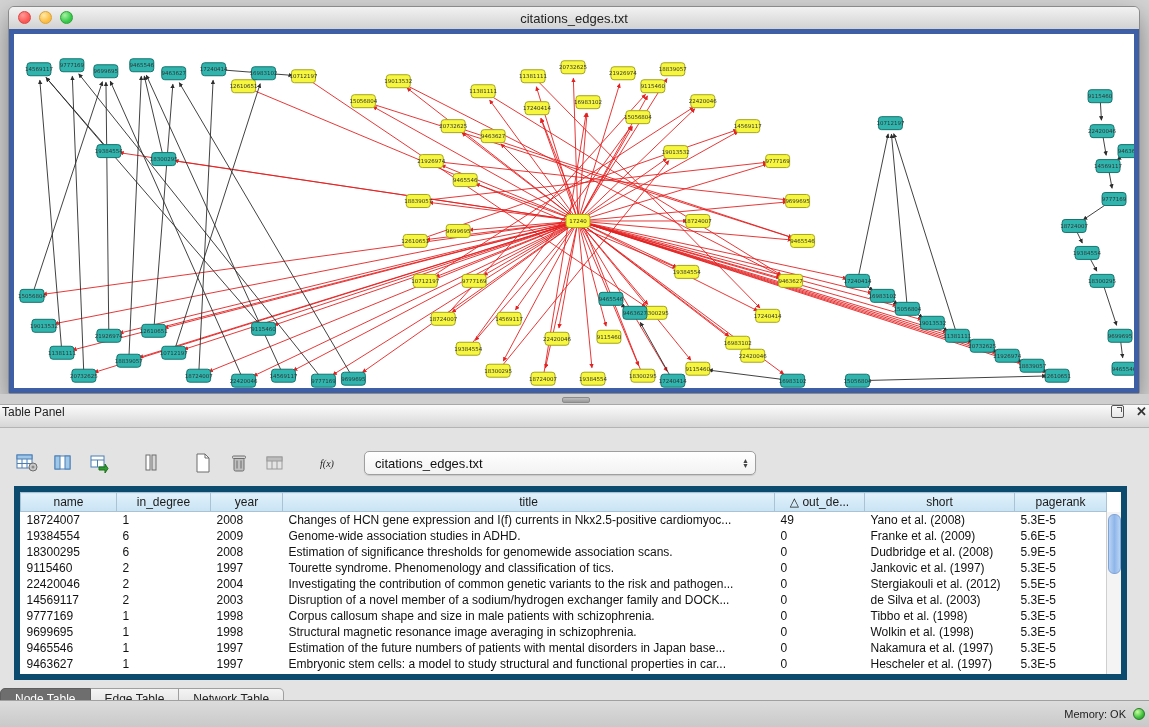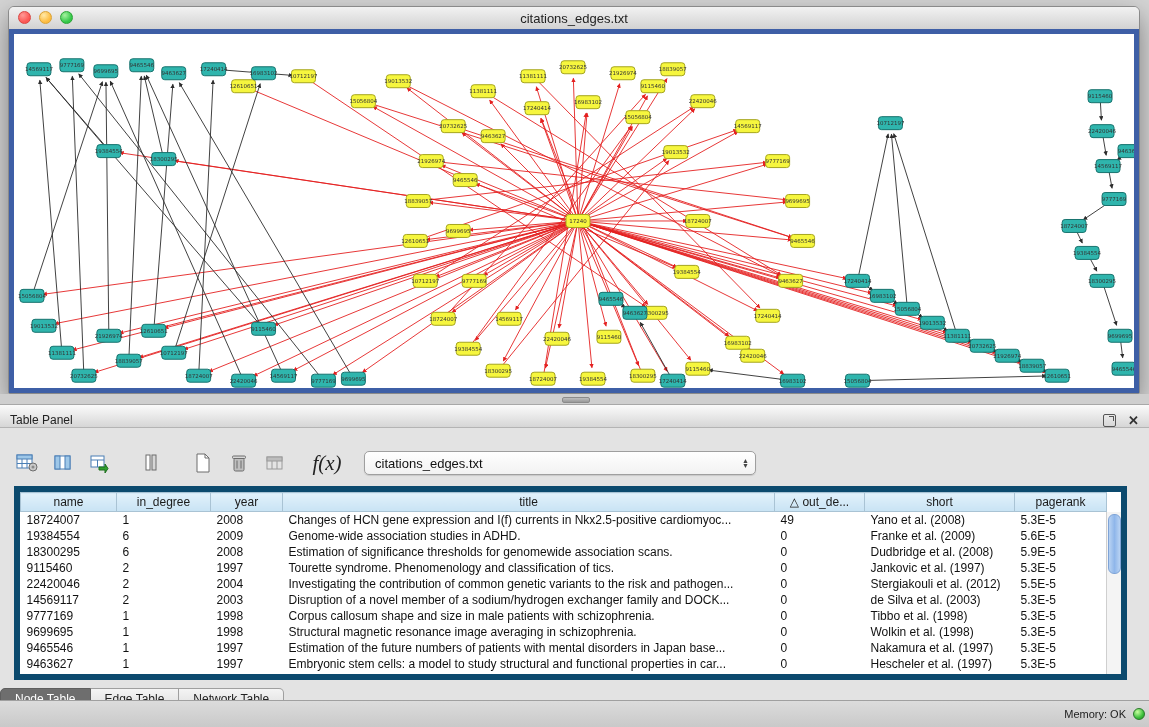--- a/index.html
+++ b/index.html
@@ -26,32 +26,32 @@
   .nd-label{font-size:5.5px;fill:#333;font-family:"DejaVu Sans",sans-serif;}
 
   
   #splitter{position:absolute;left:0;top:394px;width:1149px;height:10px;background:#cfcfcf;}
   #splitter .grip{position:absolute;left:50%;top:3px;width:26px;height:4px;margin-left:-13px;border-radius:2px;
     background:linear-gradient(#bdbdbd,#9a9a9a);border:1px solid #8b8b8b;}
 
   
   #table-panel{position:absolute;left:0;top:404px;width:1149px;height:296px;background:#e3e3e3;border-top:1px solid #a8a8a8;box-sizing:border-box;}
   .panel-titlebar{height:22px;background:linear-gradient(#fbfbfb,#d6d6d6);border-bottom:1px solid #b4b4b4;
-    display:flex;align-items:flex-end;padding:0 10px;font-size:12px;color:#222;}
+    display:flex;align-items:flex-start;padding:0 2px;font-size:12px;color:#222;}
   .panel-title{flex:1;}
   .panel-actions{display:flex;align-items:center;gap:12px;}
   .float-ic{width:11px;height:11px;border:1.5px solid #555;border-radius:2px;position:relative;display:inline-block;}
   .float-ic::after{content:"";position:absolute;right:1px;top:1px;width:4px;height:4px;border-top:1.5px solid #555;border-right:1.5px solid #555;}
   .close-ic{font-size:13px;font-weight:bold;color:#333;line-height:11px;cursor:default;}
 
   .toolbar{margin:20px 14px 8px 14px;height:30px;display:flex;align-items:center;gap:10px;}
   .tbtn{width:26px;height:26px;display:flex;align-items:center;justify-content:center;border-radius:4px;}
   .tbtn svg{display:block;}
   .tb-gap{width:6px;}
-  .fx{font-family:"Liberation Serif",serif;font-style:italic;font-size:21px;color:#222;}
+  .fx{font-family:"Liberation Serif",serif;font-style:italic;font-size:10px;color:#222;}
   .combo{margin-left:14px;width:392px;height:24px;background:linear-gradient(#ffffff,#f2f2f2);
     border:1px solid #9f9f9f;border-radius:5px;display:flex;align-items:center;padding:0 6px 0 10px;box-sizing:border-box;
     font-size:13px;color:#111;box-shadow:0 1px 1px rgba(0,0,0,.12);}
   .combo-text{flex:1;white-space:nowrap;overflow:hidden;}
   .combo-arrows{display:flex;flex-direction:column;line-height:5px;font-size:7px;color:#444;}
 
   .table-wrap{position:relative;margin:0 14px;width:1101px;height:182px;background:#fff;border:6px solid #0c4a6e;box-sizing:content-box;}
   table.grid{border-collapse:collapse;table-layout:fixed;width:1086px;font-size:12px;}
   table.grid th{background:linear-gradient(#e2f1fb,#c8e3f4);border:1px solid #a9c3d4;font-weight:normal;color:#1a1a1a;
     height:18px;padding:0 4px;overflow:hidden;white-space:nowrap;}

